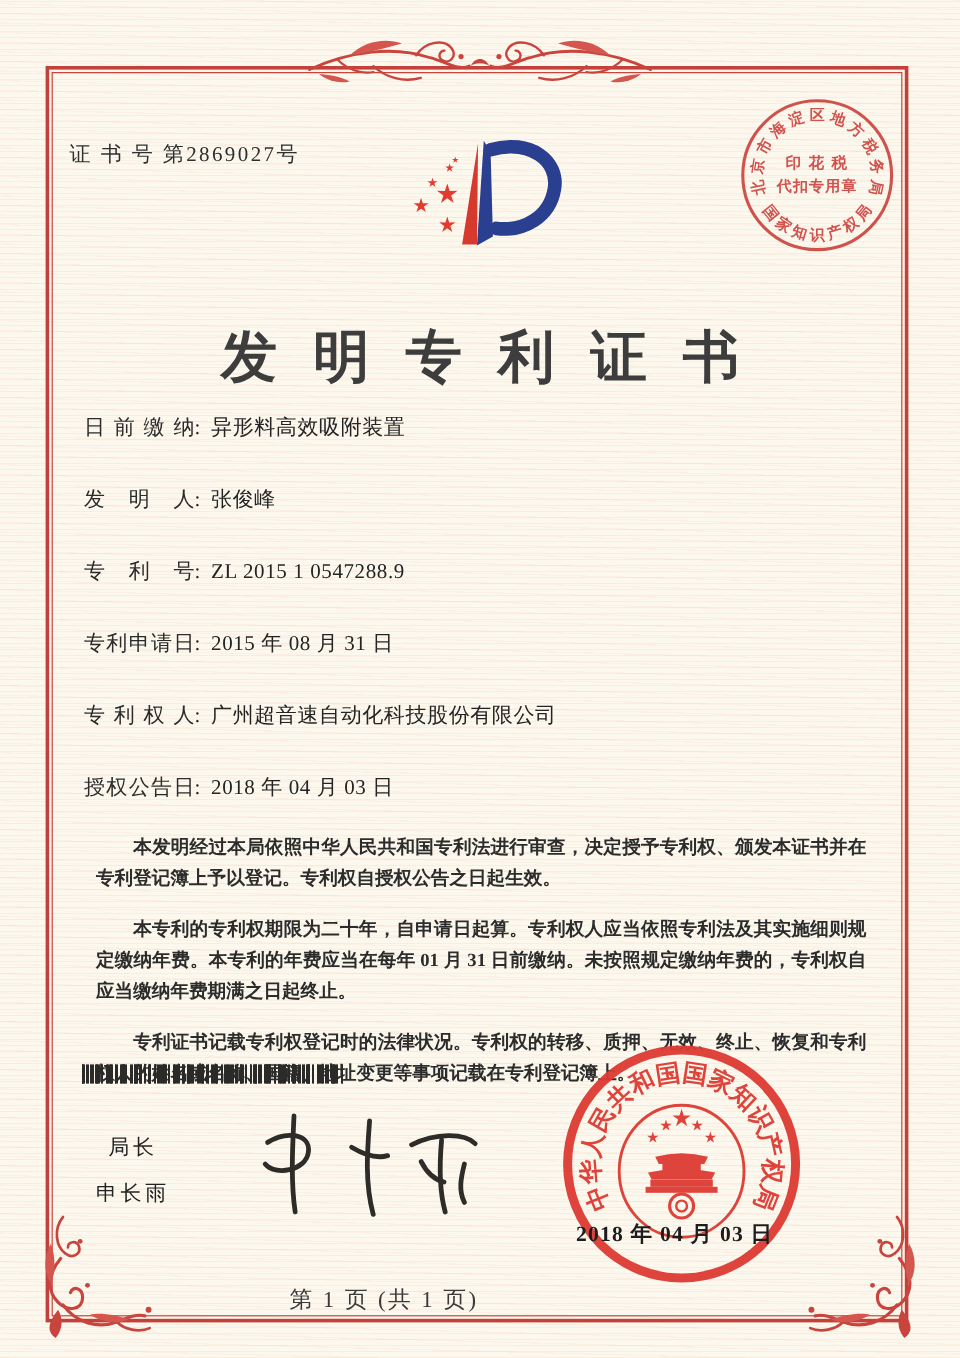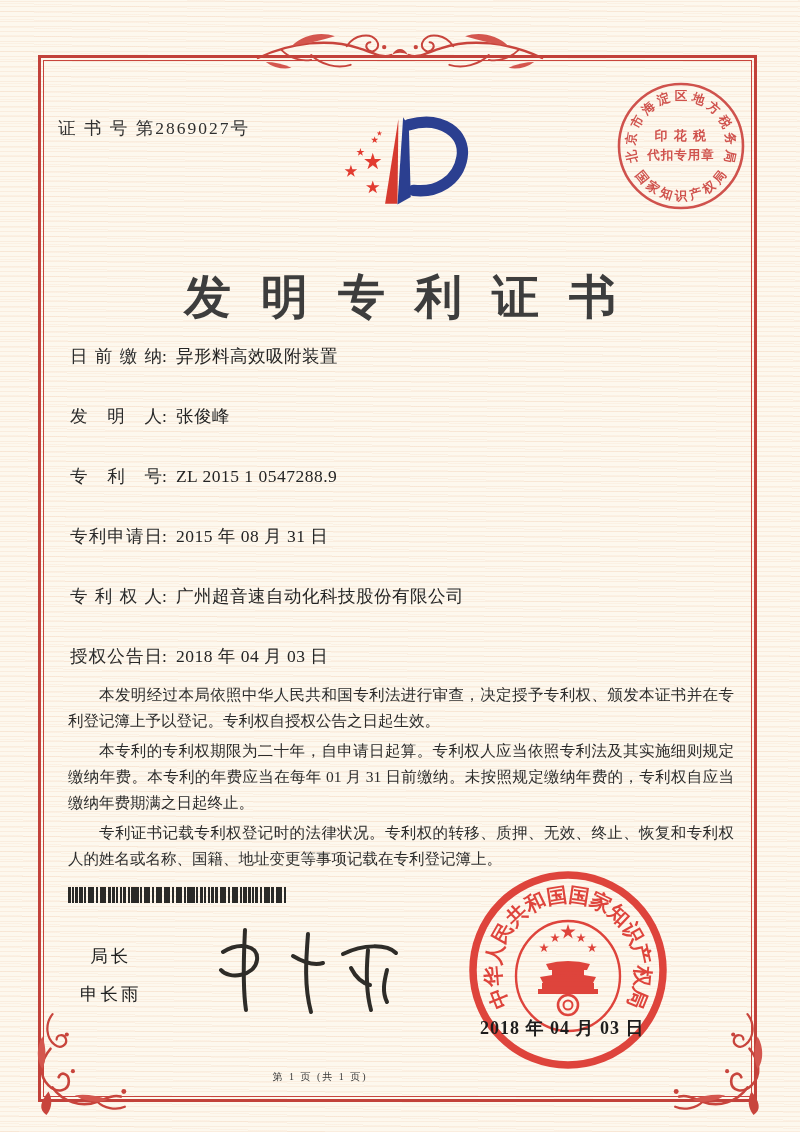--- a/index.html
+++ b/index.html
@@ -40,42 +40,42 @@
   .fields{position:absolute;left:70px;top:344px;width:660px;}
   .field-row{margin-bottom:36px;line-height:24px;font-size:17.5px;color:#242424;white-space:nowrap;}
   .f-label{display:inline-block;width:92px;text-align:justify;text-align-last:justify;color:#2b2b2b;}
   .f-colon{display:inline-block;margin-right:9px;}
   .f-value{letter-spacing:0.5px;}
   
   .paragraphs{
     position:absolute;left:64px;top:678px;width:674px;
     font-size:15.5px;line-height:26px;color:#2c2c2c;
   }
-  .paragraphs p{margin:4px;text-indent:2em;text-align:justify;}
+  .paragraphs p{margin:16px;text-indent:2em;text-align:justify;font-weight:bold;}
   
   .barcode{
     position:absolute;left:68px;top:887px;width:218px;height:16px;
     background-image:
       repeating-linear-gradient(90deg,#2a2a28 0 2px,transparent 2px 4px),
       repeating-linear-gradient(90deg,#2a2a28 0 1px,transparent 1px 7px),
       repeating-linear-gradient(90deg,#2a2a28 0 3px,transparent 3px 11px);
   }
   
   .signer{position:absolute;left:80px;top:944px;font-size:17.5px;color:#222;text-align:center;}
   .signer div{margin-bottom:14px;letter-spacing:3px;}
   .signature{position:absolute;left:205px;top:922px;width:195px;height:100px;}
   
   .seal{position:absolute;left:466px;top:868px;width:204px;height:204px;opacity:.95;}
   .seal-date{
     position:absolute;left:480px;top:1016px;
     font-size:18px;color:#1d1d1d;letter-spacing:1px;font-weight:600;
   }
   .footer{
     position:absolute;left:0;top:1070px;width:640px;text-align:center;
-    font-size:10px;color:#3a3a3a;letter-spacing:2px;
+    font-size:19px;color:#3a3a3a;letter-spacing:2px;
   }
   
   .orn-top{position:absolute;left:252px;top:24px;width:296px;height:64px;}
   .orn-bl{position:absolute;left:22px;top:1008px;width:112px;height:112px;}
   .orn-br{position:absolute;left:666px;top:1008px;width:112px;height:112px;transform:scaleX(-1);}
   svg text{font-family:"Liberation Serif","DejaVu Serif",serif;}
 </style>
 </head>
 <body>
 

